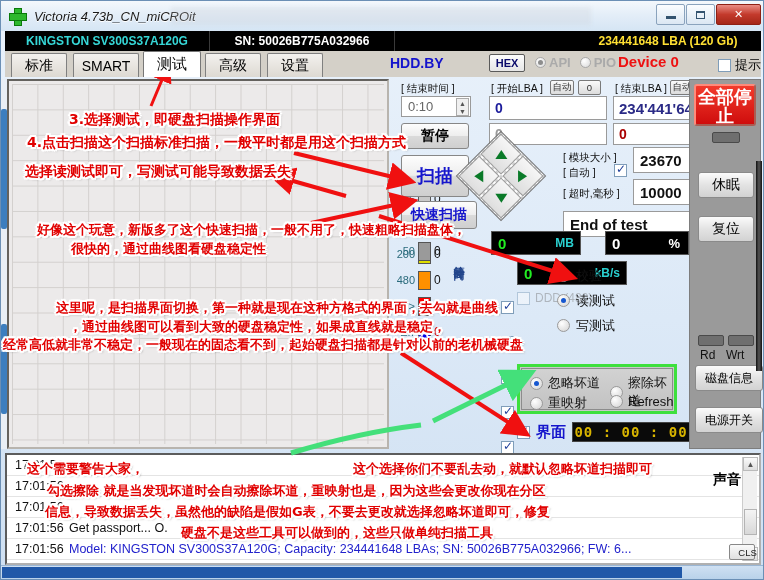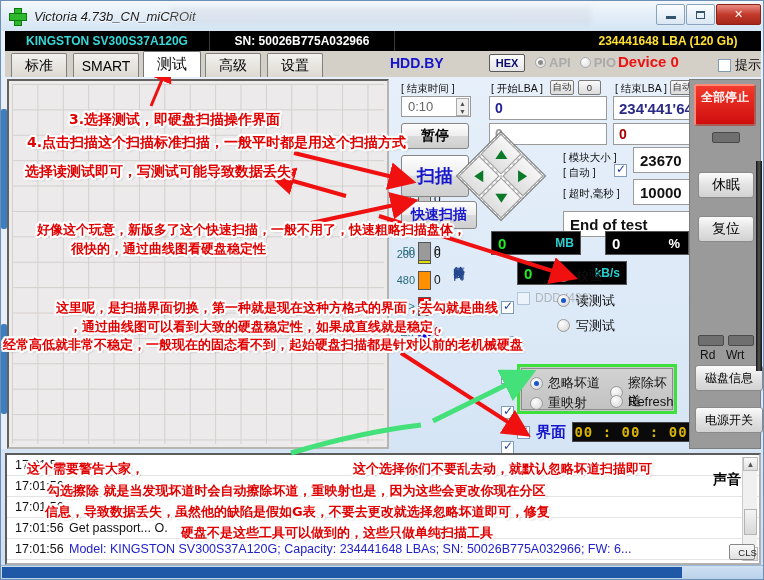--- a/index.html
+++ b/index.html
@@ -277,21 +277,21 @@
 
   
   .rail {
     position:absolute; left:688px; top:78px; width:72px; height:370px;
     background:#9a9a9a; border:1px solid #7d7d7d;
   }
   .stopbtn {
     position:absolute; left:4px; top:4px; width:62px; height:42px;
     background: linear-gradient(180deg,#f23b2c,#cf0d0d);
     border:2px outset #ff8a7a; border-radius:3px;
-    color:#fff; font-size:12px; font-weight:bold; text-align:center;
+    color:#fff; font-size:18px; font-weight:bold; text-align:center;
     line-height:19px; padding-top:2px;
   }
   .led {
     position:absolute; left:22px; top:52px; width:28px; height:11px;
     background:#6f6f6f; border:1px solid #4a4a4a; border-radius:2px;
   }
   .railbtn {
     position:absolute; left:8px; width:56px; height:26px;
     border:1px solid #8a8a8a; border-radius:3px;
     background: linear-gradient(180deg,#fbfbfb,#e3e3e3 50%,#d2d2d2);

